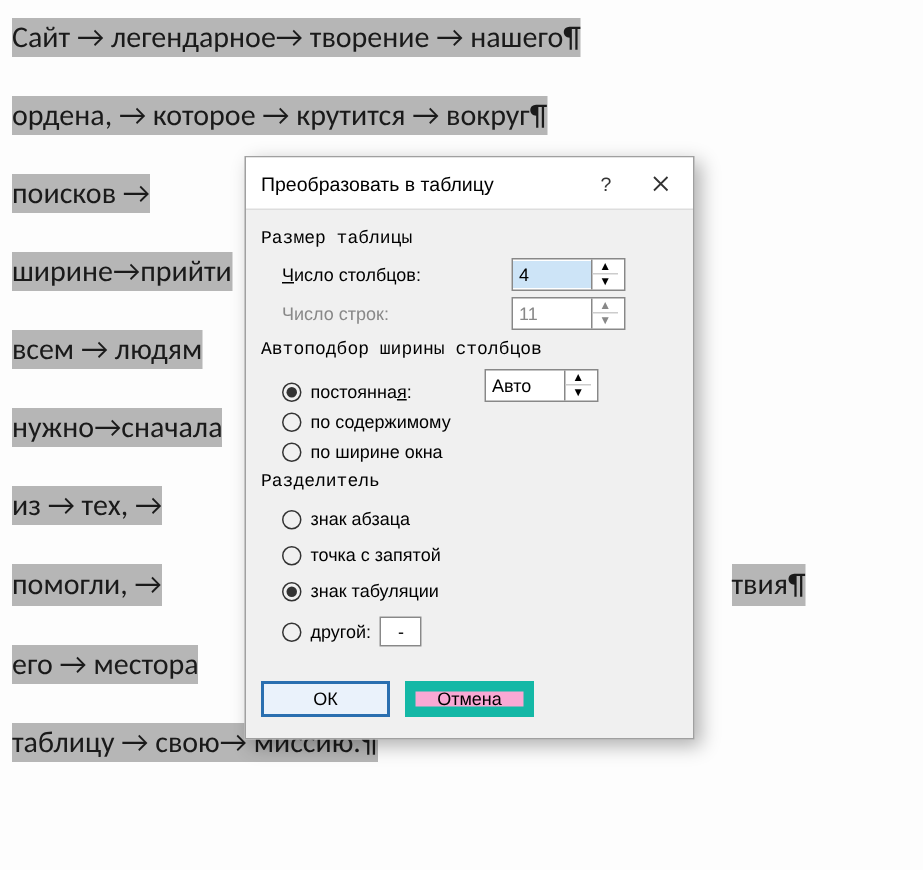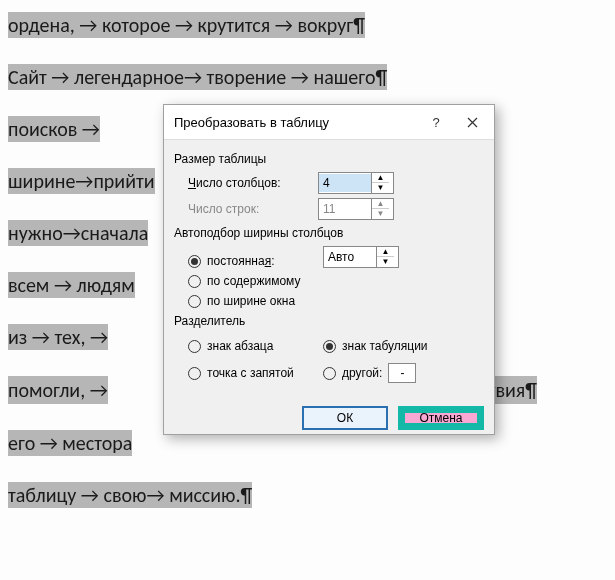--- a/index.html
+++ b/index.html
@@ -24,21 +24,21 @@
   }
   .doc .line {
     margin-bottom: 26px;
     white-space: nowrap;
   }
   .sel { background: #b6b6b6; padding: 1px 0; }
   .err { text-decoration: underline wavy #c00; text-decoration-thickness:1px;}
   .dialog {
     position: absolute;
     left: 163px; top: 104px;
-    width: 332px;
+    width: 300px;
     background: #f0f0f0;
     border: 1px solid #a0a0a0;
     box-shadow: 4px 4px 12px rgba(0,0,0,0.3);
     font-family: "Segoe UI", sans-serif;
     font-size: 12px;
     color: #000;
   }
   .titlebar {
     display: flex;
     align-items: center;
@@ -47,22 +47,22 @@
     border-bottom: 1px solid #ddd;
     font-size: 13px;
   }
   .titlebar .title { flex: 1; }
   .titlebar .btn {
     width: 36px; height: 22px;
     display: flex; align-items: center; justify-content: center;
     font-size: 13px; color: #333;
   }
   .content { padding: 6px 10px 10px 10px; }
-  .group-label { margin: 6px 0 6px 0; }
-  .row { display: flex; align-items: center; margin: 4px 0 4px 14px; }
+  .group-label { margin: 6px 0 6px 0; font-family: Liberation Mono, monospace; }
+  .row { display: flex; align-items: center; margin: 4px 0 4px 14px; gap: 23px; }
   .row.disabled { color: #888; }
   .lbl { width: 130px; }
   .lbl .ul { text-decoration: underline; }
   .spin {
     display: flex; align-items: center;
     border: 1px solid #888; background: #fff;
     width: 76px; height: 22px;
   }
   .spin.disabled { color:#888;align-items:center; }
   .spin input {
@@ -94,39 +94,39 @@
     left: 2px; top: 2px; width: 7px; height: 7px;
     background: #333; border-radius: 50%;
   }
   .sep-grid { display: flex; flex-wrap: wrap; margin-left: 14px; }
   .sep-item { display: flex; align-items: center; width: 135px; margin: 5px 0; }
   .other-input {
     width: 28px; height: 20px; border: 1px solid #888;
     background: #fff; margin-left: 6px; text-align: center;
     font-size: 12px;
   }
-  .buttons { display: flex; justify-content: flex-end; gap: 10px; padding: 8px 10px 4px; }
+  .buttons { display: flex; gap: 10px; padding: 8px 10px 14px; }
   .btn-d {
     width: 86px; height: 24px;
     border: 7px solid #14b8a6; background: #f9a8d4;
     font-size: 12px; font-family: inherit;
     display:flex;align-items:center;justify-content:center;
   }
   .btn-d.primary { border: 2px solid #2a6fb0; background: #eaf2fb; }
 </style>
 </head>
 <body>
 
 <div class="doc">
+  <div class="line"><span class="sel">Сайт → легендарное→ творение  →   нашего¶</span></div>
   <div class="line"><span class="sel">ордена,  →   которое  →   крутится  →  вокруг¶</span></div>
-  <div class="line"><span class="sel">Сайт → легендарное→ творение  →   нашего¶</span></div>
   <div class="line"><span class="sel">поисков  →</span></div>
   <div class="line"><span class="sel">ширине→прийти</span></div>
+  <div class="line"><span class="sel">всем → людям</span></div>
   <div class="line"><span class="sel">нужно→сначала</span></div>
-  <div class="line"><span class="sel">всем → людям</span></div>
   <div class="line"><span class="sel">из  →  тех, →</span></div>
   <div class="line" style="display:flex;justify-content:space-between;width:529px;">
     <span class="sel">помогли,  →</span>
     <span class="sel">твия¶</span>
   </div>
   <div class="line"><span class="sel">его → местора</span></div>
   <div class="line"><span class="sel">таблицу → свою→ миссию.¶</span></div>
 </div>
 
 <div class="dialog">
@@ -185,26 +185,26 @@
       <span>по ширине окна</span>
     </div>
 
     <div class="group-label">Разделитель</div>
     <div class="sep-grid">
       <div class="sep-item">
         <div class="radio"></div>
         <span><span class="ul">з</span><span>нак абзаца</span></span>
       </div>
       <div class="sep-item">
+        <div class="radio"></div>
+        <span><span class="ul">т</span><span>очка с запятой</span></span>
+      </div>
+      <div class="sep-item">
         <div class="radio checked"></div>
         <span><span class="ul">з</span><span>нак табуляции</span></span>
-      </div>
-      <div class="sep-item">
-        <div class="radio"></div>
-        <span><span class="ul">т</span><span>очка с запятой</span></span>
       </div>
       <div class="sep-item">
         <div class="radio"></div>
         <span><span class="ul">д</span><span>ругой:</span></span>
         <input class="other-input" value="-" style="">
       </div>
     </div>
   </div>
   <div class="buttons">
     <div class="btn-d primary">

